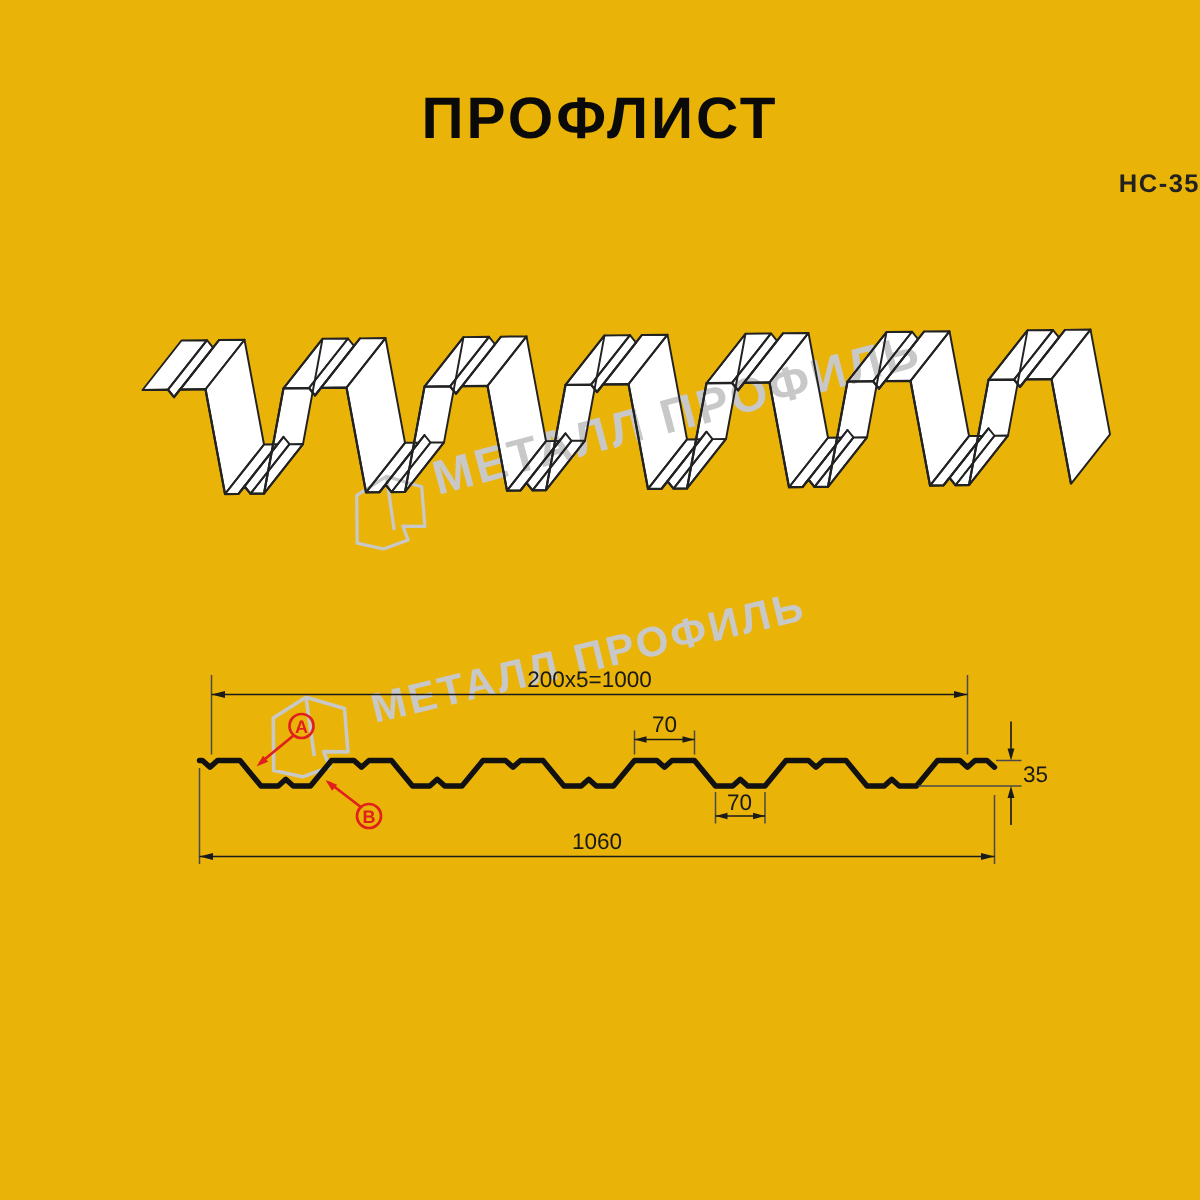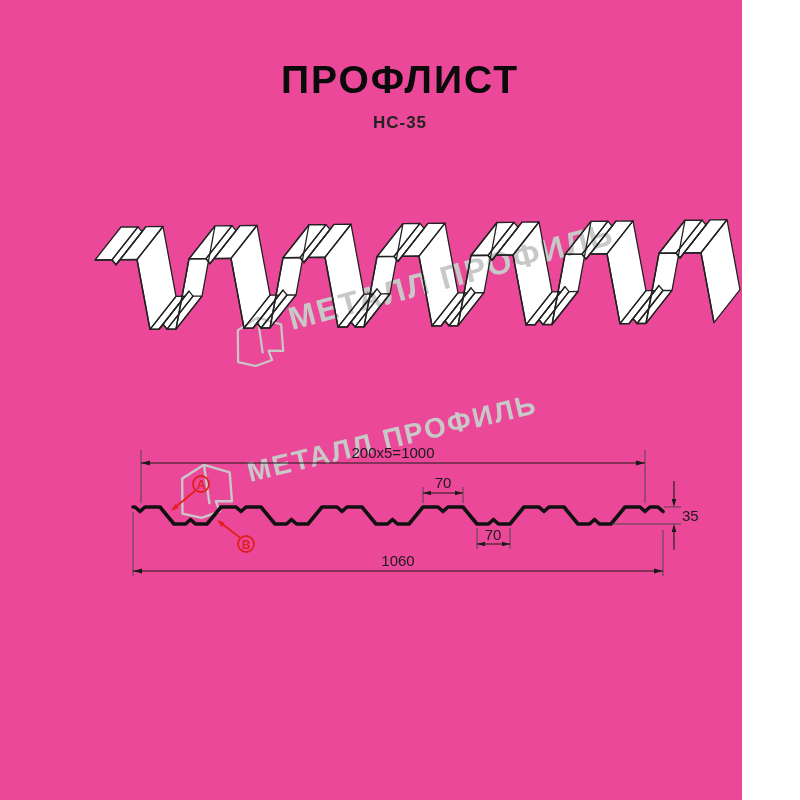--- a/index.html
+++ b/index.html
@@ -1,25 +1,25 @@
 <!DOCTYPE html>
 <html><head>
 <meta charset="utf-8">
 <style>
   html,body{margin:0;padding:0;}
   .page{
-    position:relative;width:742px;height:800px;background:#ec4899;overflow:hidden;
+    position:relative;width:800px;height:800px;background:#eab308;overflow:hidden;
     font-family:"Liberation Sans", sans-serif;
   }
   .title{
     position:absolute;top:58px;left:0;width:800px;text-align:center;
     font-size:39px;font-weight:700;letter-spacing:2px;color:#0a0a0a;
   }
   .subtitle{
-    position:absolute;top:113px;left:0;width:800px;text-align:center;
+    position:absolute;top:113px;left:0;width:800px;text-align:right;
     font-size:17px;font-weight:700;letter-spacing:1px;color:#222;
   }
   .footer{
     position:absolute;top:702px;left:0;width:800px;text-align:center;
     font-size:18px;font-weight:600;letter-spacing:0.5px;color:#2b2b2b;
   }
   svg{position:absolute;top:0;left:0;}
   .wm-text{
     font-family:"Liberation Sans", sans-serif;
     font-weight:700;fill:#c8c8c8;letter-spacing:2px;

